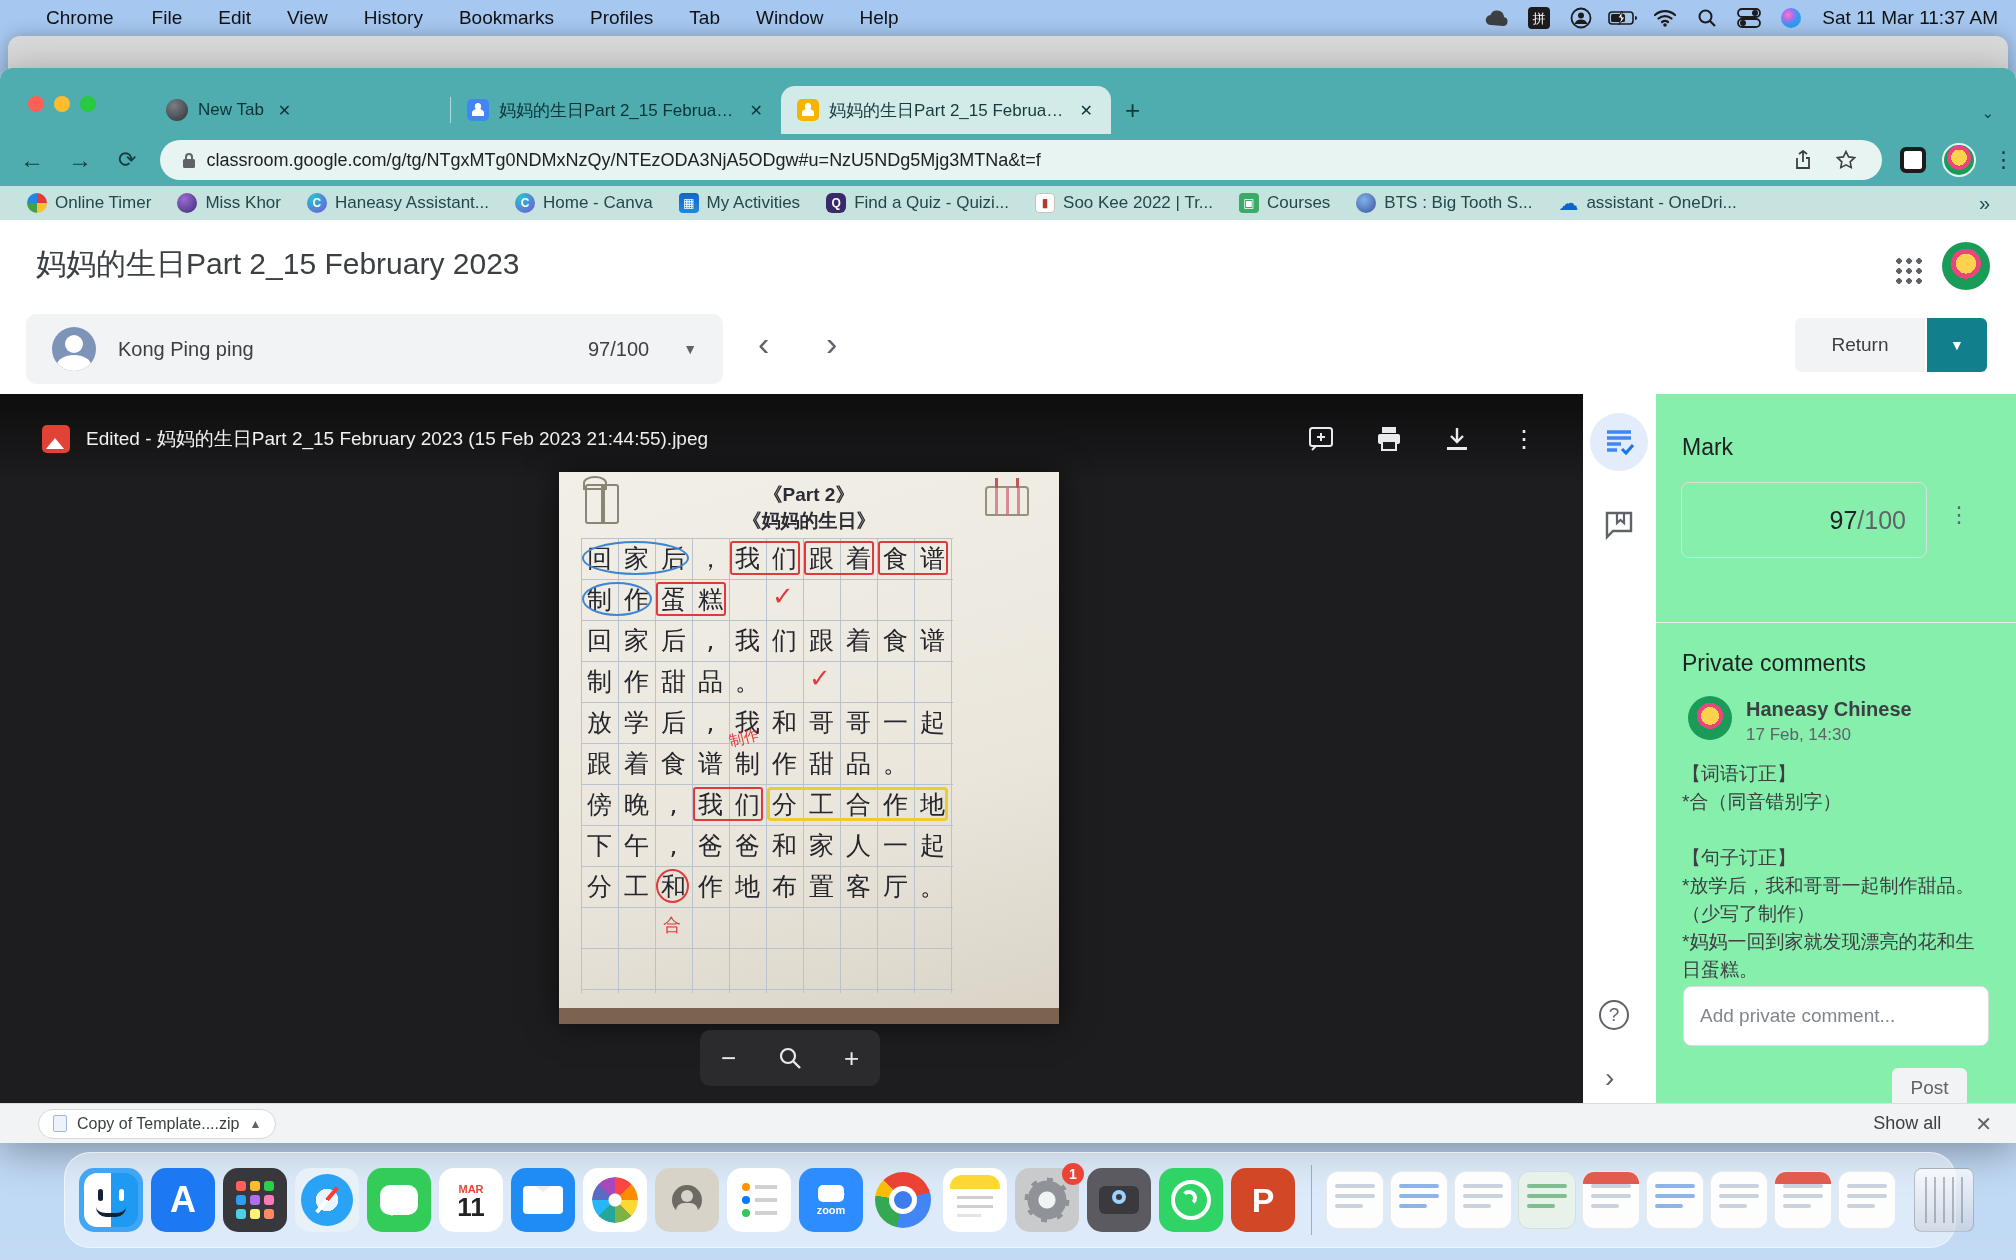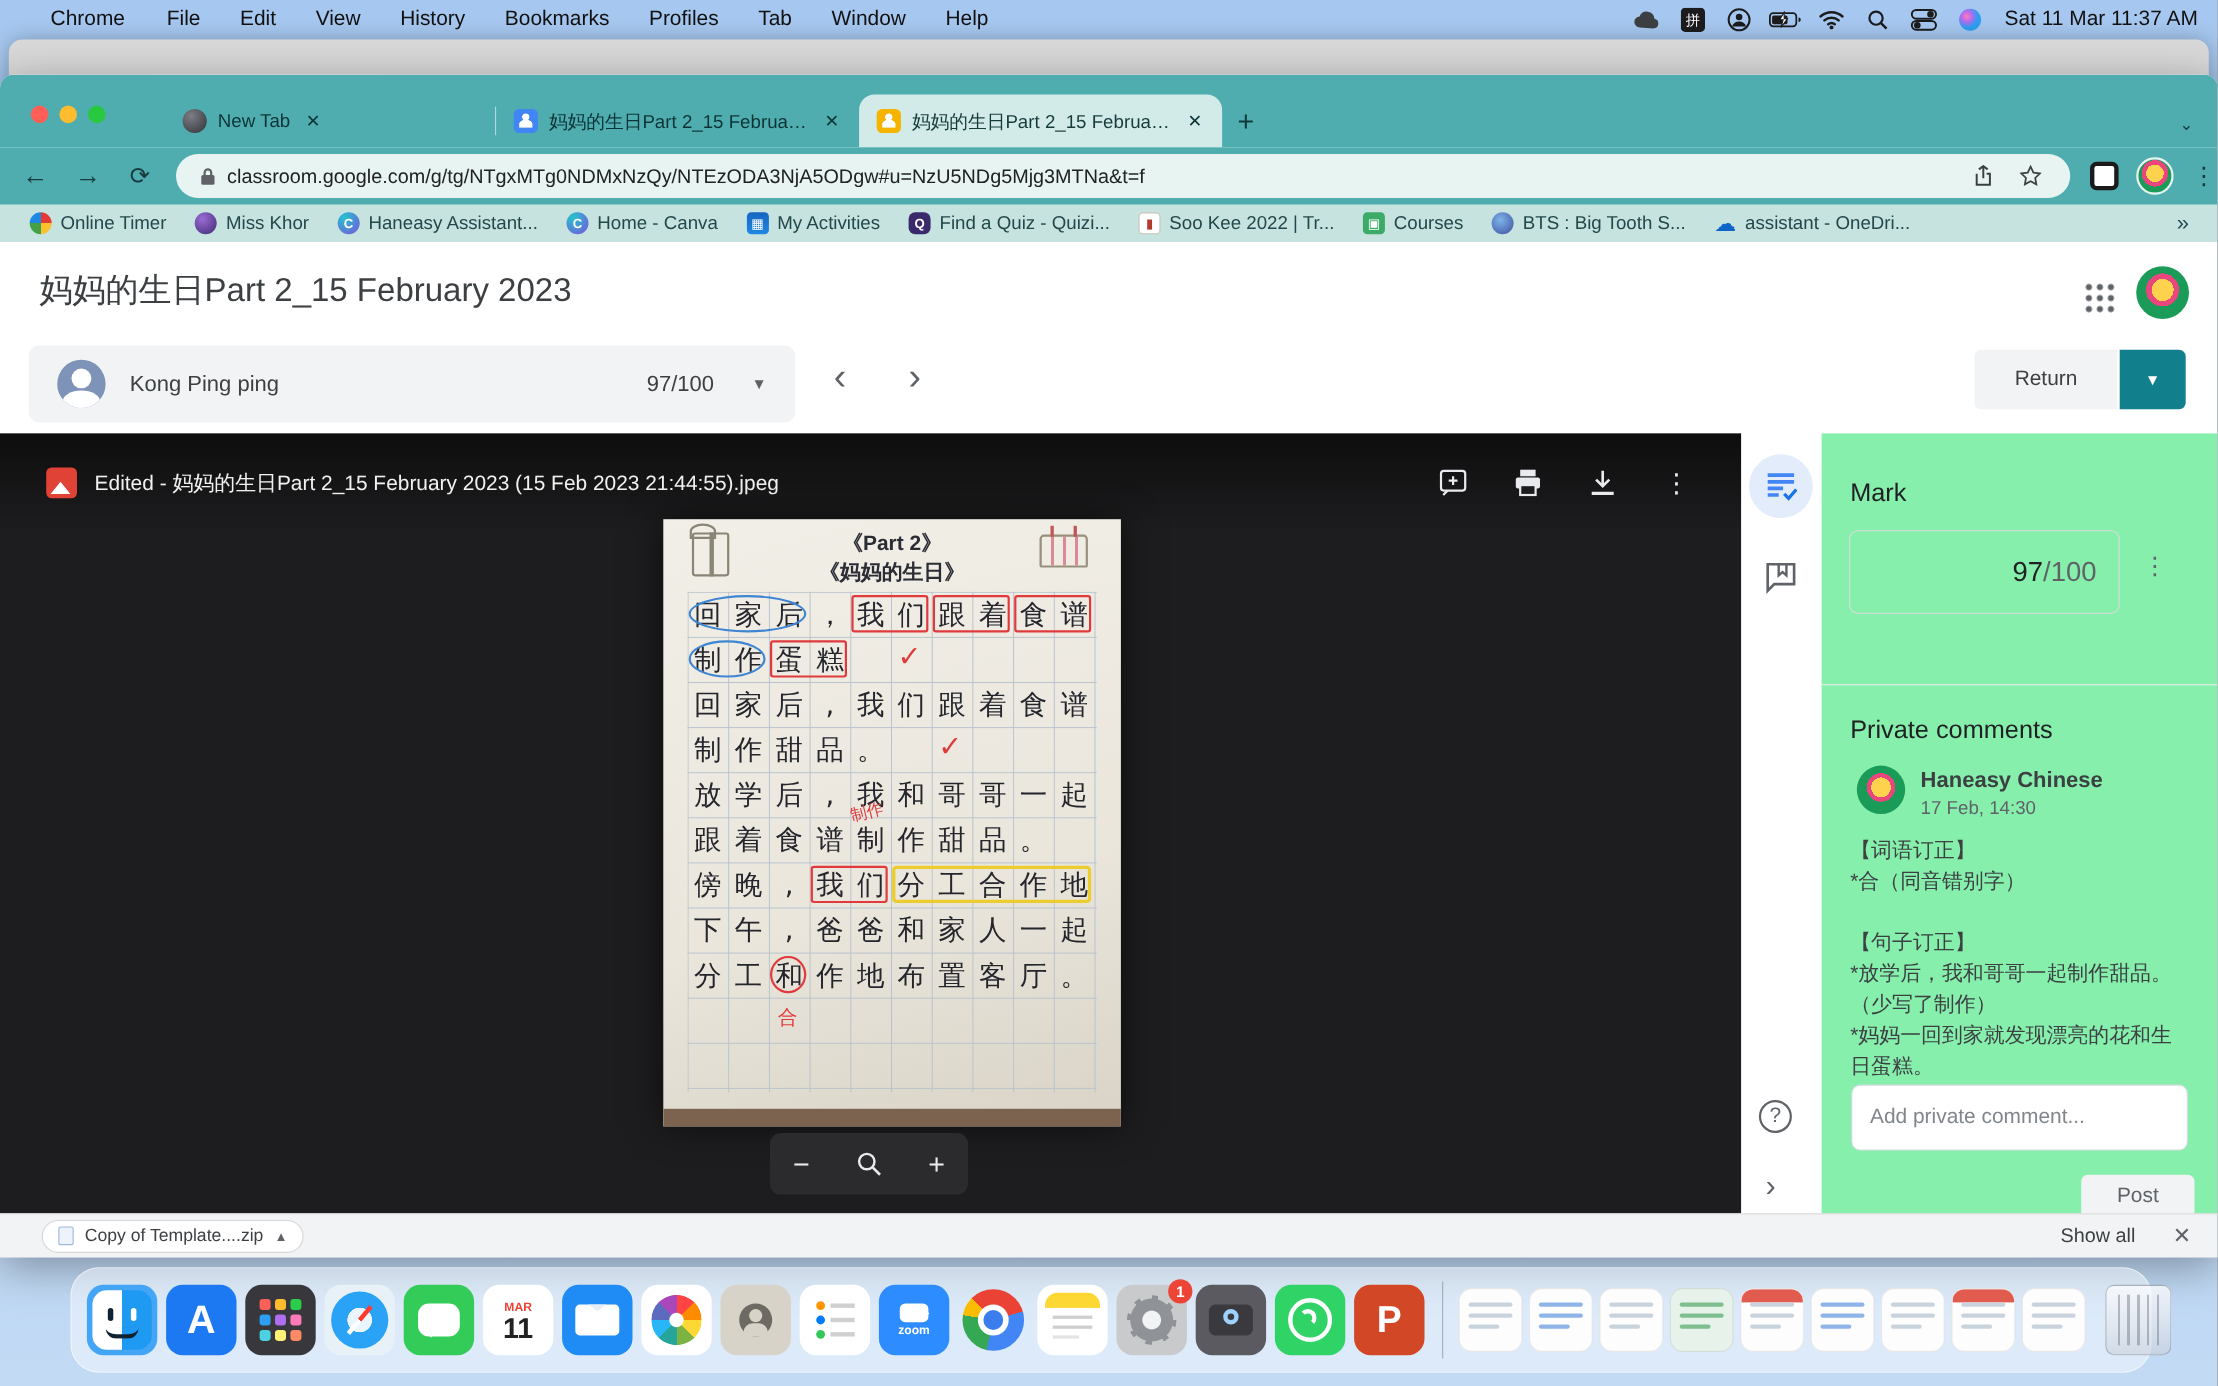--- a/index.html
+++ b/index.html
@@ -124,21 +124,21 @@
      background:linear-gradient(180deg,rgba(0,0,0,.55),rgba(0,0,0,0));display:flex;align-items:center;}
   #file-ic{width:28px;height:28px;border-radius:5px;background:#e04235;margin-left:42px;position:relative;overflow:hidden;}
   #file-ic::after{content:"";position:absolute;left:4px;bottom:4px;border-left:9px solid transparent;
      border-right:9px solid transparent;border-bottom:11px solid #fff;}
   #file-name{color:#f1f1f1;font-size:19px;margin-left:16px;}
   #viewer-icons{margin-left:auto;display:flex;align-items:center;gap:42px;padding-right:46px;color:#e8eaed;}
   #viewer-icons svg{display:block}
   #viewer-icons .vdots{font-size:24px;letter-spacing:1px;}
 
   
-  #photo{position:absolute;left:603px;top:78px;width:416px;height:552px;
+  #photo{position:absolute;left:559px;top:78px;width:500px;height:552px;
      background:linear-gradient(165deg,#f2efe8 0%,#eae6dc 60%,#d9d3c6 100%);box-shadow:0 0 30px rgba(0,0,0,.6);
      overflow:hidden;}
   #photo .table-edge{position:absolute;left:0;bottom:0;width:100%;height:16px;background:#7b6350;}
   #ws-titles{position:absolute;left:0;top:10px;width:100%;text-align:center;color:#2c2c34;}
   #ws-titles div{font-size:19px;line-height:26px;font-weight:bold;}
   #gift-doodle{position:absolute;left:26px;top:12px;width:34px;height:40px;border:2px solid #8a8576;border-radius:3px;}
   #gift-doodle::before{content:"";position:absolute;left:14px;top:-2px;width:4px;height:40px;background:#8a8576;}
   #gift-doodle::after{content:"";position:absolute;left:-4px;top:-10px;width:20px;height:10px;border:2px solid #8a8576;border-radius:50% 50% 0 0;}
   #cake-doodle{position:absolute;right:30px;top:14px;width:44px;height:30px;border:2px solid #988f7d;border-radius:4px 4px 2px 2px;
      background:repeating-linear-gradient(90deg,transparent 0 8px,#d98a96 8px 11px);}
@@ -183,21 +183,21 @@
   #panel-divider{position:absolute;left:0;top:228px;width:100%;height:1px;background:#e8eaed;}
   #pc-title{position:absolute;left:26px;top:256px;font-size:23px;color:#202124;}
   #pc-avatar{position:absolute;left:32px;top:302px;width:44px;height:44px;border-radius:50%;
      background:radial-gradient(circle at 50% 45%,#ffd24d 0 9px,#e8467c 9px 13px,#1a9b58 13px);}
   #pc-author{position:absolute;left:90px;top:304px;font-size:20px;color:#3c4043;font-weight:bold;}
   #pc-time{position:absolute;left:90px;top:331px;font-size:17px;color:#5f6368;}
   #comment-body{position:absolute;left:26px;top:366px;width:310px;font-size:19px;line-height:28px;color:#3c4043;}
   #pc-input{position:absolute;left:27px;top:592px;width:306px;height:60px;border:1px solid #dadce0;border-radius:8px;
      padding:0 16px;font-size:19px;color:#3c4043;background:#fff;}
   #pc-input::placeholder{color:#80868b;}
-  #post-btn{position:absolute;left:236px;top:674px;width:103px;height:40px;background:#f1f3f4;border-radius:6px;
+  #post-btn{position:absolute;left:236px;top:674px;width:75px;height:40px;background:#f1f3f4;border-radius:6px;
      display:flex;align-items:center;justify-content:center;font-size:19px;color:#5f6368;}
 
   
   #dlbar{position:absolute;left:0;top:1103px;width:2016px;height:40px;background:#f1f3f4;border-top:1px solid #dcdcdc;
       display:flex;align-items:center;}
   #dl-chip{margin-left:38px;height:30px;background:#fff;border:1px solid #d7d7d7;border-radius:16px;display:flex;
       align-items:center;padding:0 14px;gap:10px;font-size:16px;color:#3c4043;}
   #dl-chip .fic{width:14px;height:17px;background:#eef3fb;border:1px solid #9db7dd;border-radius:2px;}
   #dl-chip .up{color:#5f6368;font-size:12px;}
   #dl-right{margin-left:auto;display:flex;align-items:center;gap:34px;padding-right:24px;}

